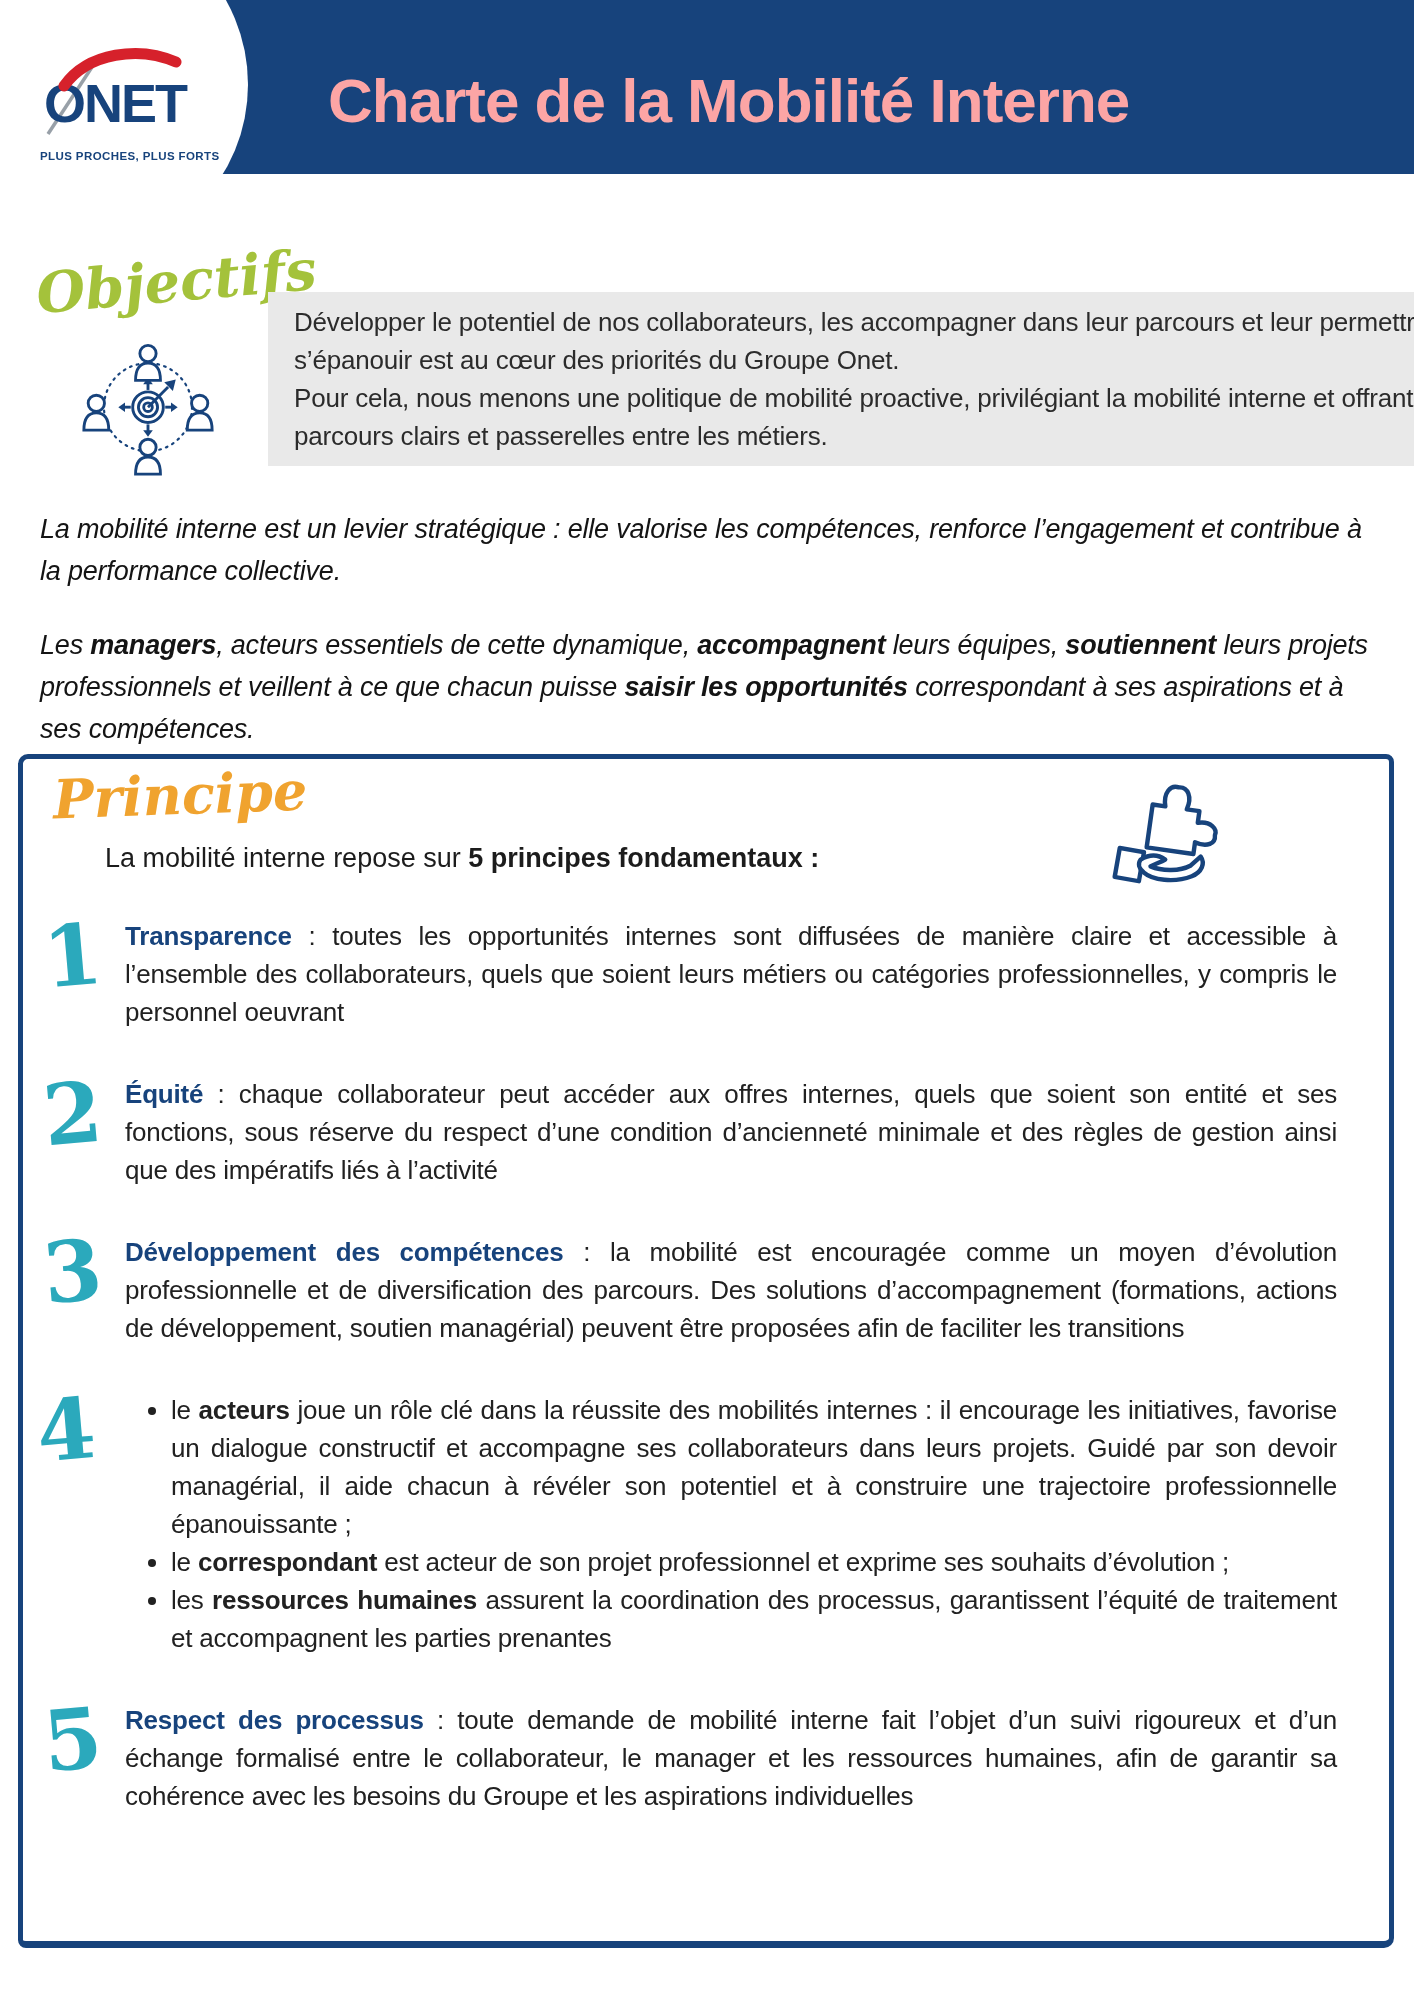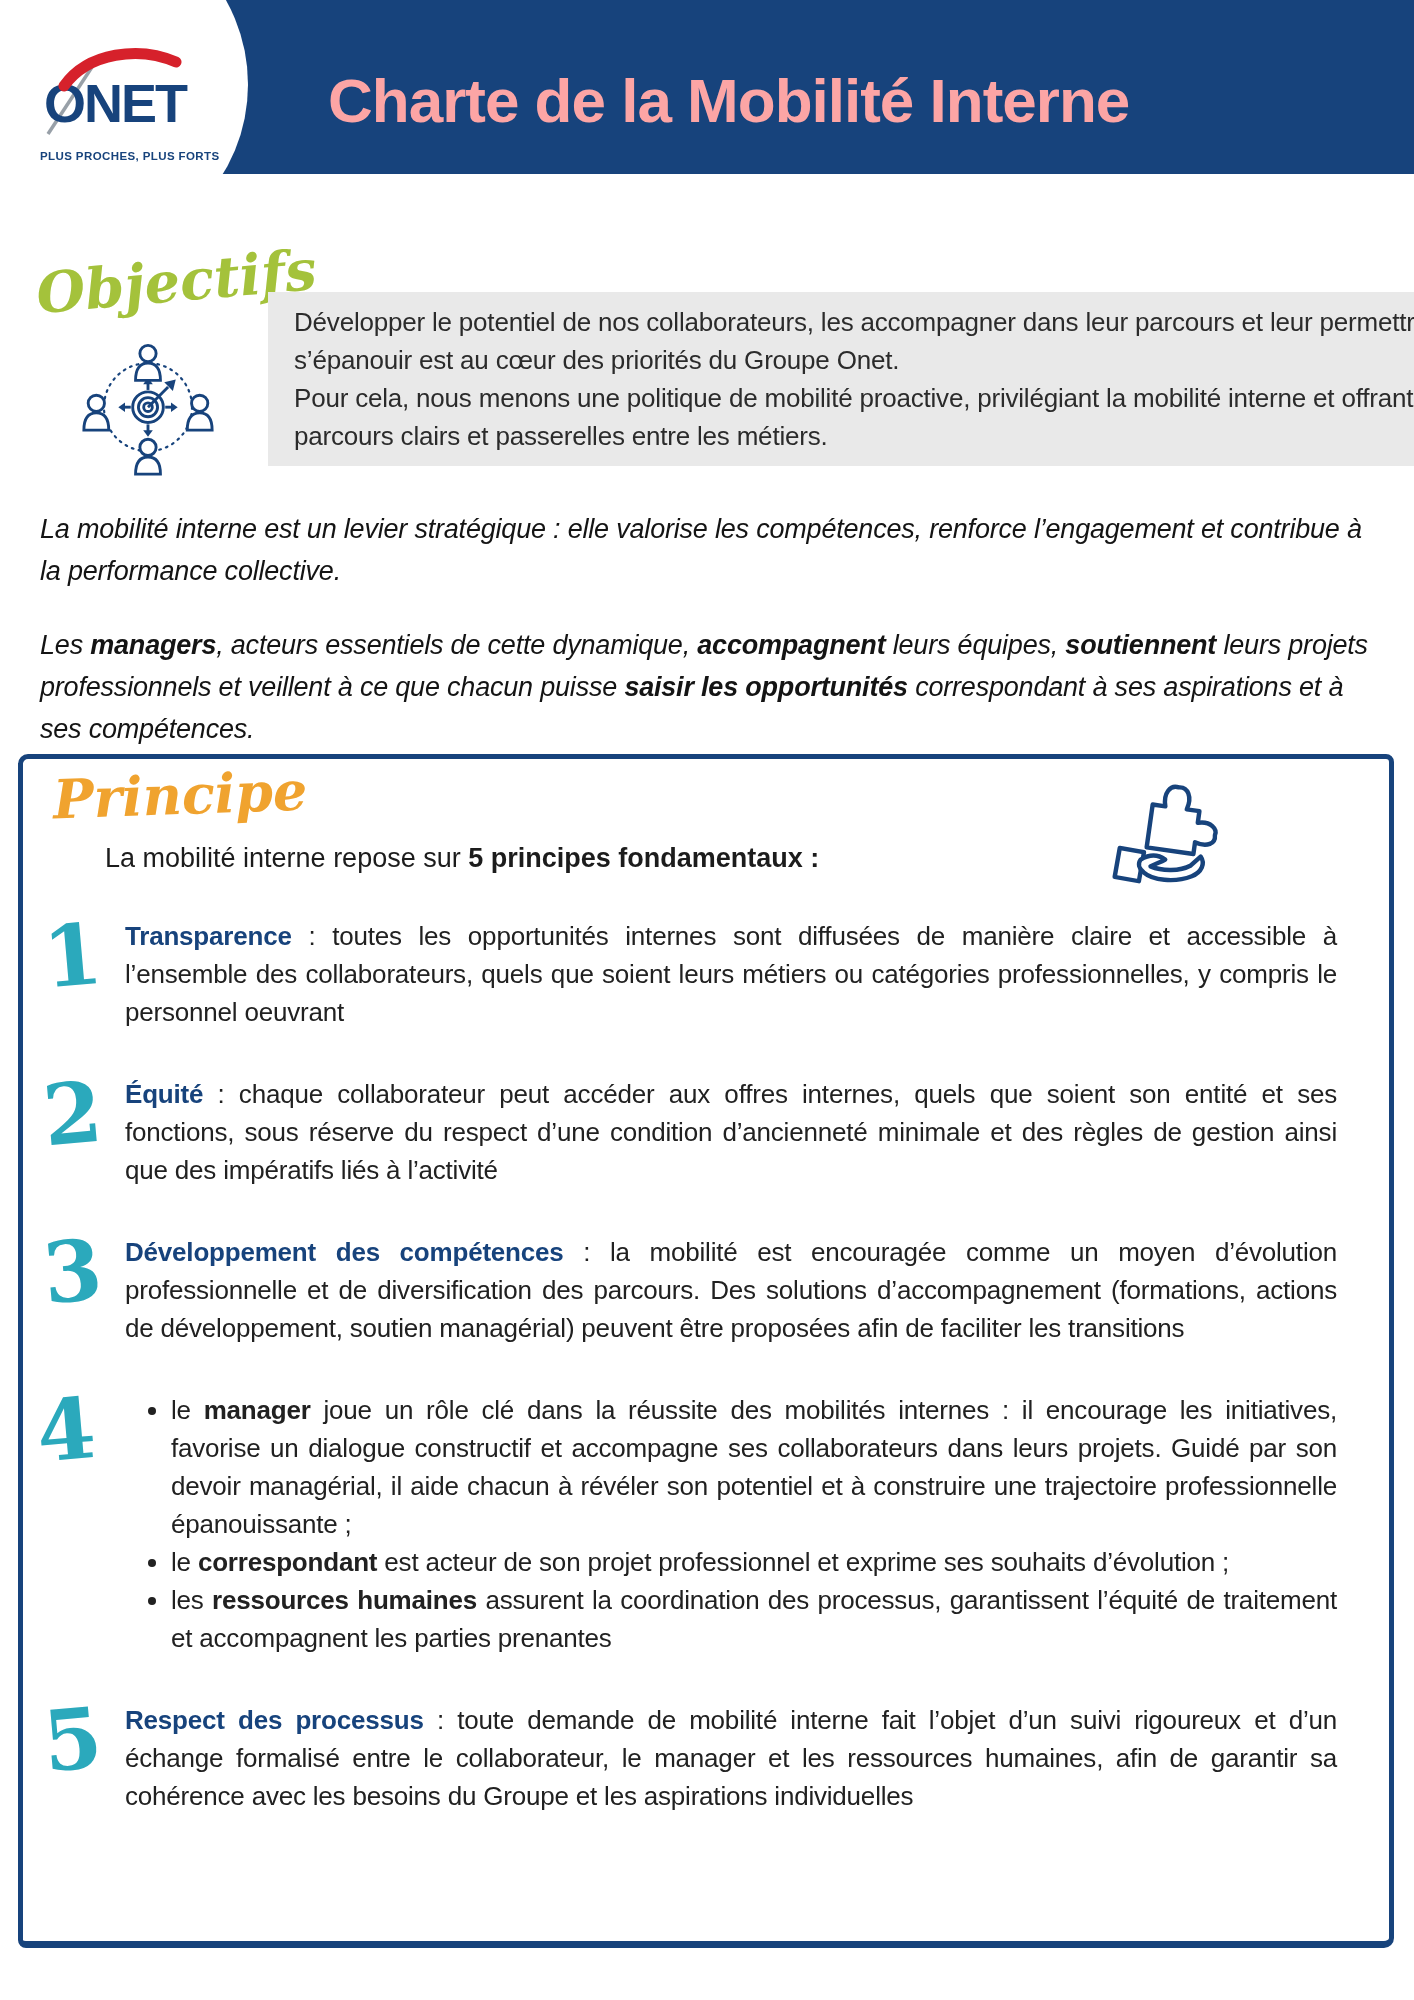--- a/index.html
+++ b/index.html
@@ -151,21 +151,21 @@
 
       <div class="principle">
         <div class="num">3</div>
         <p class="ptext"><b class="lead">Développement des compétences</b><span> : la mobilité est encouragée comme un moyen d’évolution professionnelle et de diversification des parcours. Des solutions d’accompagnement (formations, actions de développement, soutien managérial) peuvent être proposées afin de faciliter les transitions</span></p>
       </div>
 
       <div class="principle">
         <div class="num">4</div>
         <div>
           <ul class="pbullets">
-            <li><span>le </span><b>manager</b><span> joue un rôle clé dans la réussite des mobilités internes : il encourage les initiatives, favorise un dialogue constructif et accompagne ses collaborateurs dans leurs projets. Guidé par son devoir managérial, il aide chacun à révéler son potentiel et à construire une trajectoire professionnelle épanouissante ;</span></li>
+            <li><span>le </span><b>acteurs</b><span> joue un rôle clé dans la réussite des mobilités internes : il encourage les initiatives, favorise un dialogue constructif et accompagne ses collaborateurs dans leurs projets. Guidé par son devoir managérial, il aide chacun à révéler son potentiel et à construire une trajectoire professionnelle épanouissante ;</span></li>
             <li><span>le </span><b>correspondant</b><span> est acteur de son projet professionnel et exprime ses souhaits d’évolution ;</span></li>
             <li><span>les </span><b>ressources humaines</b><span> assurent la coordination des processus, garantissent l’équité de traitement et accompagnent les parties prenantes</span></li>
           </ul>
         </div>
       </div>
 
       <div class="principle">
         <div class="num">5</div>
         <p class="ptext"><b class="lead">Respect des processus</b><span> : toute demande de mobilité interne fait l’objet d’un suivi rigoureux et d’un échange formalisé entre le collaborateur, le manager et les ressources humaines, afin de garantir sa cohérence avec les besoins du Groupe et les aspirations individuelles</span></p>
       </div>

